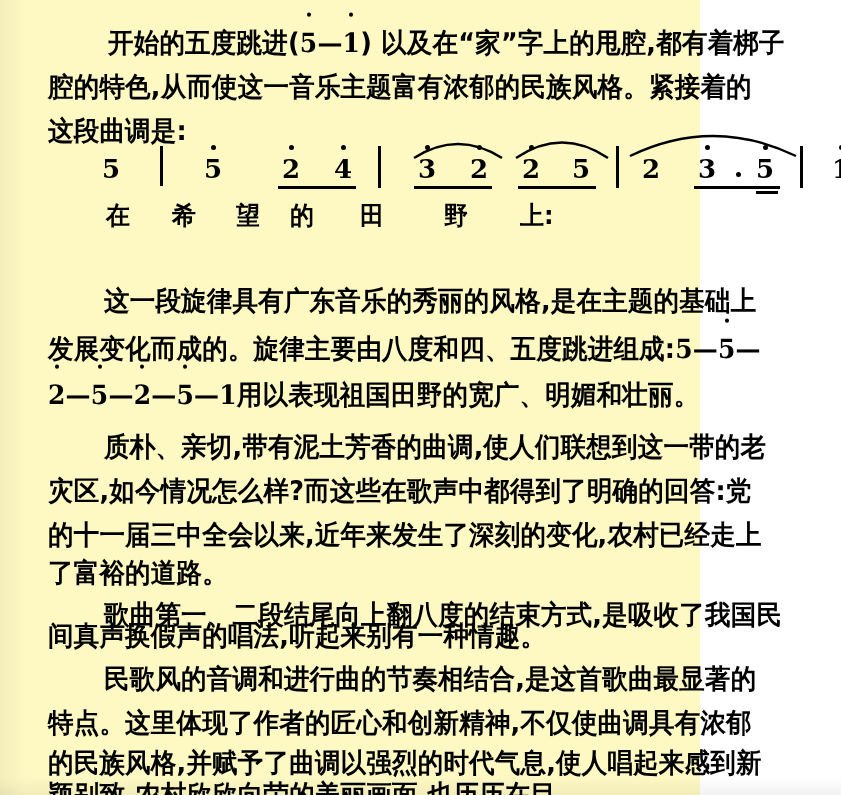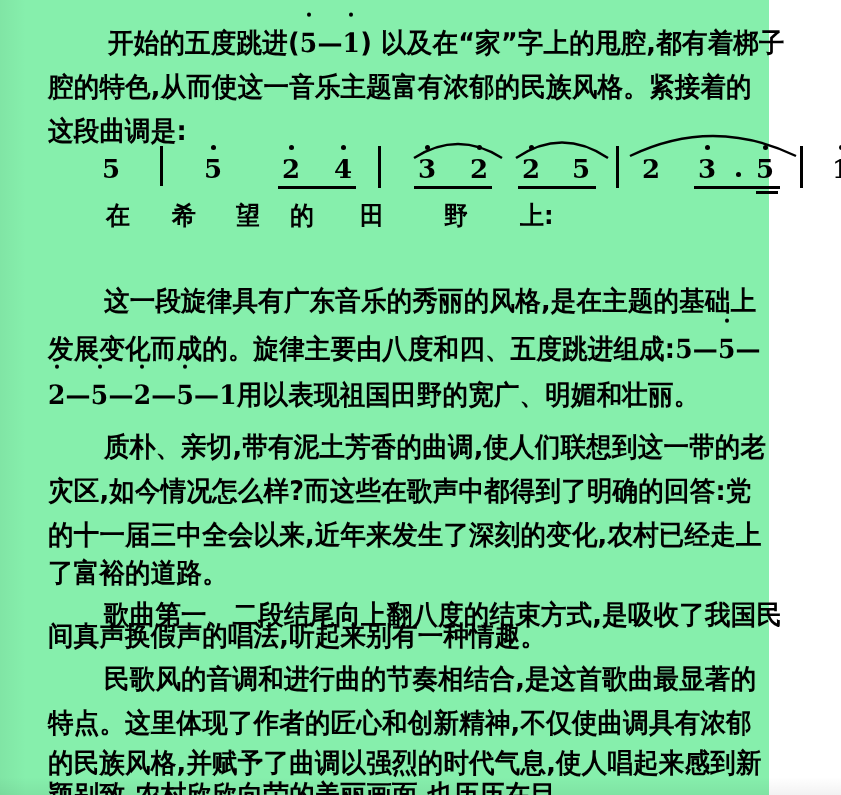--- a/index.html
+++ b/index.html
@@ -12,23 +12,23 @@
     height: 795px;
     overflow: hidden;
     font-family: "DejaVu Sans", "Liberation Sans", sans-serif;
     position: relative;
     color: #0d0d0d;
   }
 
   #page {
     position: absolute;
     left: 0; top: 0;
-    width: 769px;
+    width: 700px;
     height: 795px;
-    background: #86efac;
+    background: #fef9c3;
   }
 
   
   .para {
     position: absolute;
     font-weight: bold;
     font-size: 25.5px;
     line-height: 44px;
     letter-spacing: 0.2px;
     color: #000;

